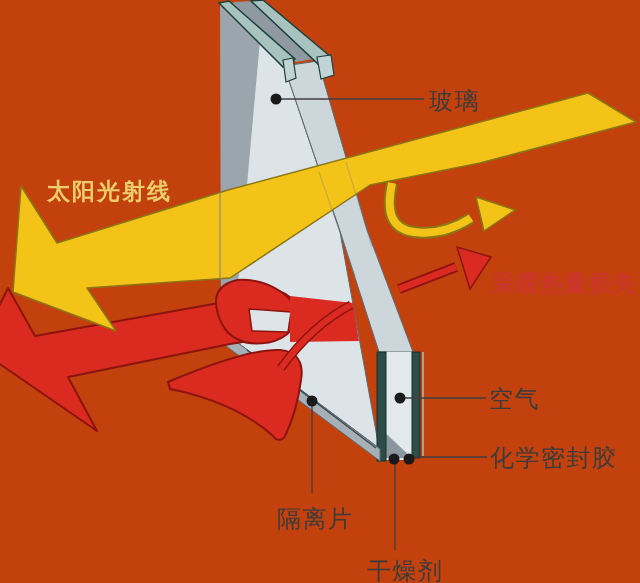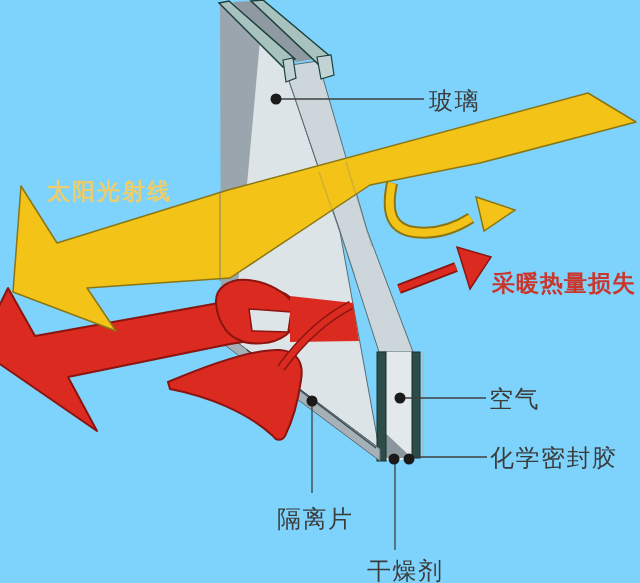--- a/index.html
+++ b/index.html
@@ -1,19 +1,19 @@
 <!DOCTYPE html>
 <html><head>
 <meta charset="utf-8">
 <style>
   html,body{margin:0;padding:0;background:#ffffff;}
   .stage{
     position:relative;
     width:640px;height:583px;
-    background:#7dd3fc;
+    background:#c2410c;
     overflow:hidden;
     font-family:"DejaVu Sans", sans-serif;
   }
   .stage svg{display:block;width:640px;height:583px;}
   text{font-family:"DejaVu Sans", sans-serif;}
   .lbl{font-size:24px;letter-spacing:1.5px;}
   .lbl-solar{font-size:23px;letter-spacing:2px;font-weight:bold;}
   .lbl-heat{font-size:23px;letter-spacing:1px;font-weight:bold;}
 </style>
 </head>

